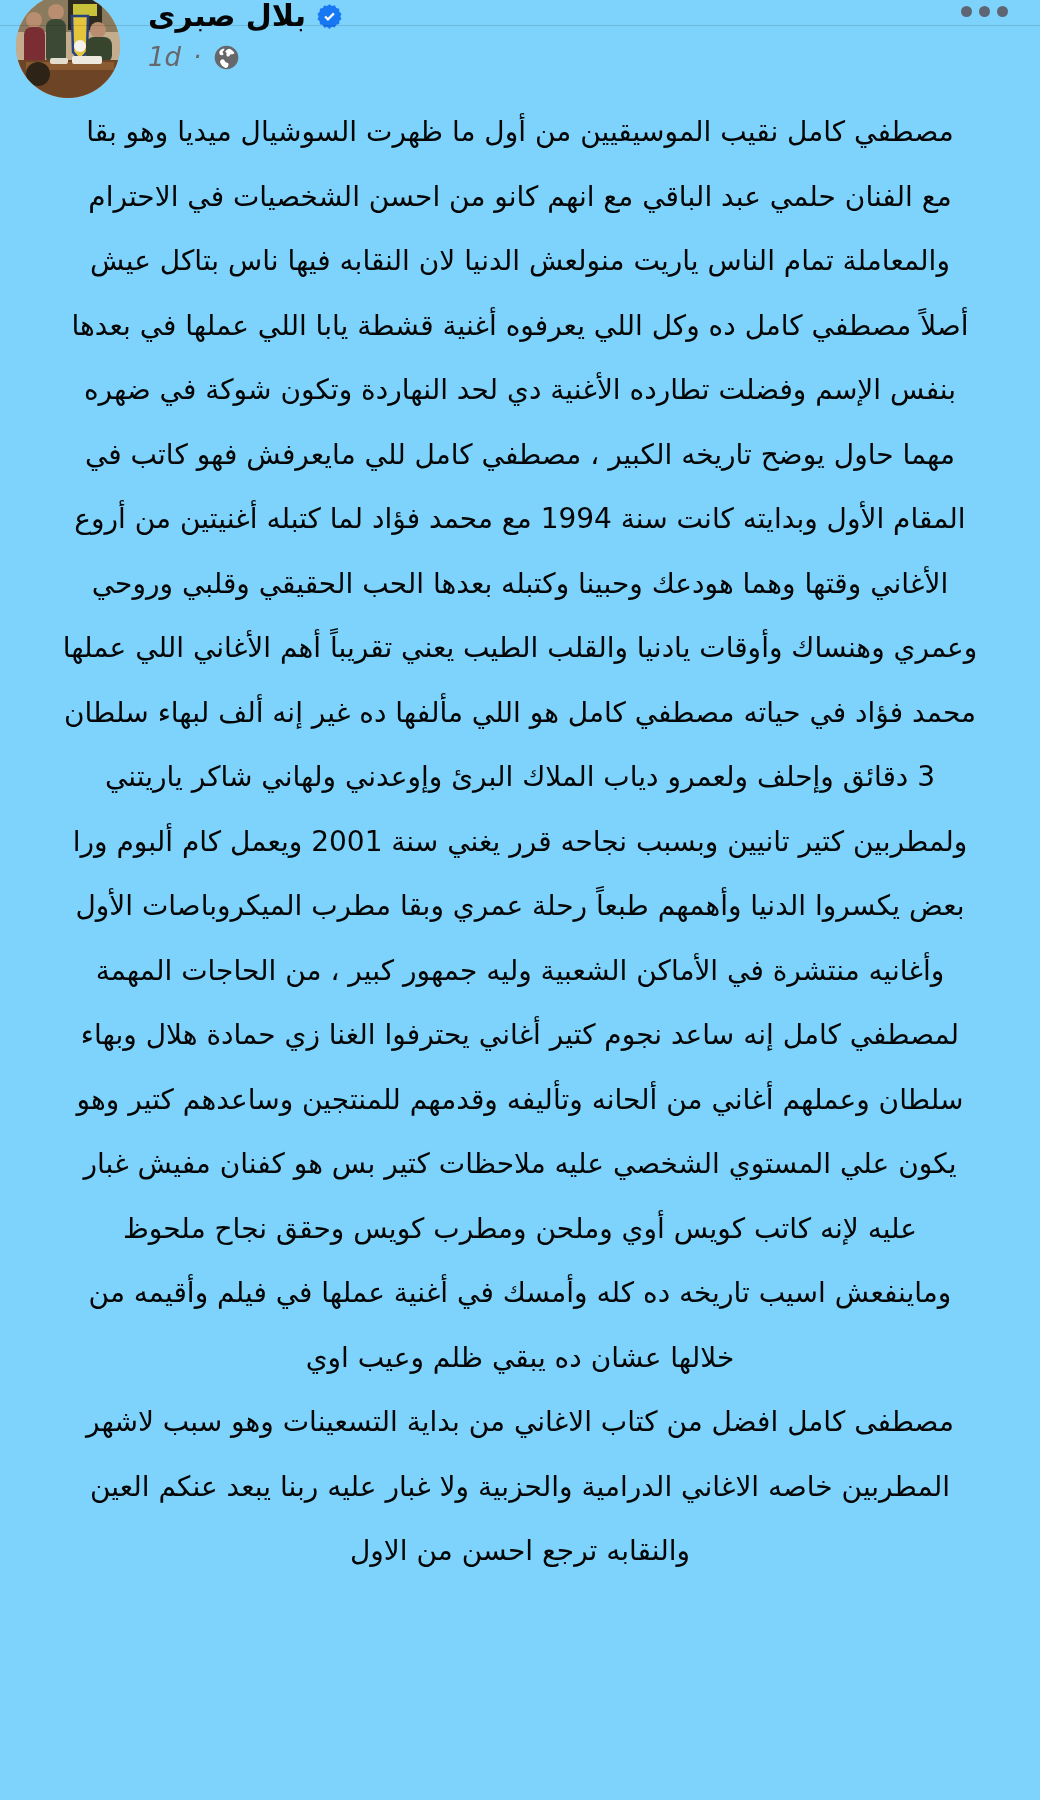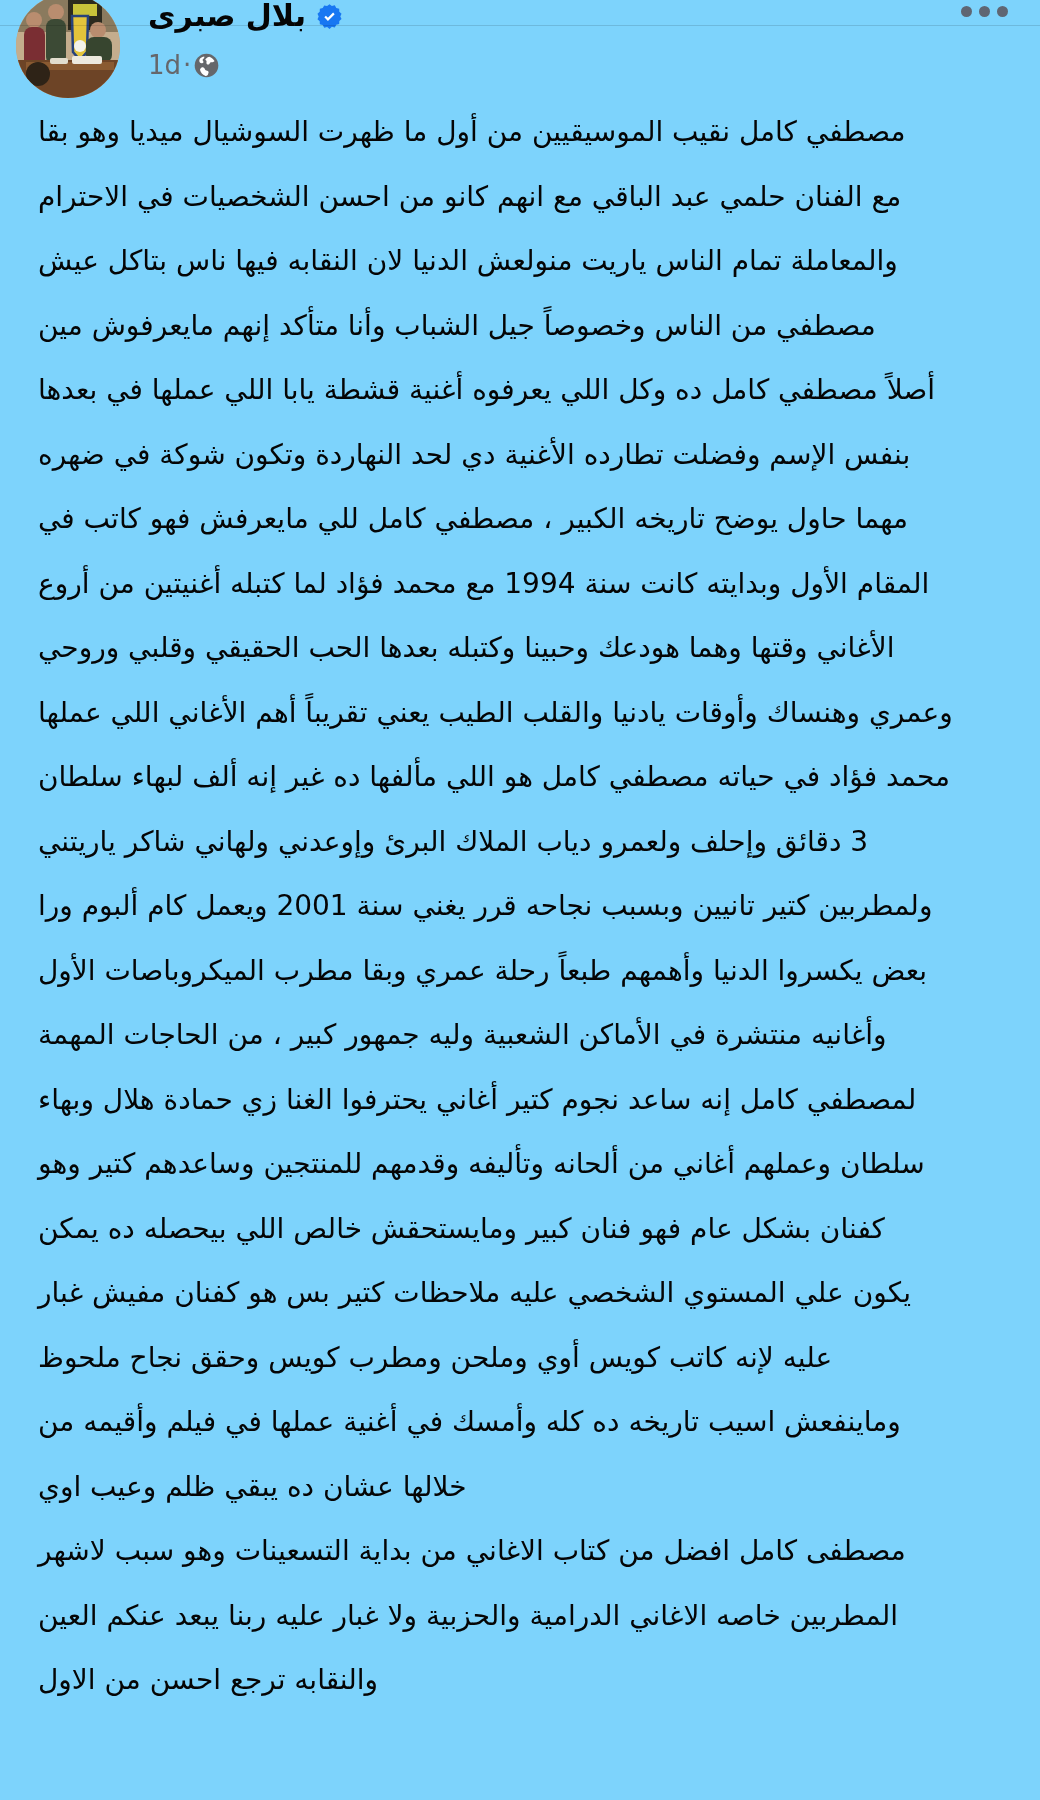--- a/index.html
+++ b/index.html
@@ -14,33 +14,33 @@
   
   .header { position:relative; height:95px; z-index:2; }
   .avatar { position:absolute; left:16px; top:-6px; width:104px; height:104px;
             border-radius:50%; overflow:hidden; background:#b9a184; }
   .avatar svg { display:block; width:104px; height:104px; }
   .header-info { position:absolute; left:148px; top:-4px; }
   .name-row { display:flex; align-items:center; gap:10px; height:40px; }
   .profile-name { font-size:30px; font-weight:700; color:#050505; line-height:40px; }
   .badge { width:27px; height:27px; display:inline-block; }
   .badge svg { display:block; width:27px; height:27px; }
-  .meta-row { display:flex; align-items:center; gap:2px; margin-top:14px;
-              color:#65676B; font-size:26px; }
+  .meta-row { display:flex; align-items:center; gap:12px; margin-top:6px;
+              color:#65676B; font-size:26px;font-style:italic; }
   .globe { width:27px; height:27px; display:inline-block; }
   .globe svg { display:block; width:27px; height:27px; }
   .menu { position:absolute; right:28px; top:2px; display:flex; gap:7px;
           padding:4px; cursor:pointer; }
   .menu .dot { width:11px; height:11px; border-radius:50%; background:#5f6673; }
 
   
   .post-text { margin:0 38px 0 38px; padding-top:5px; direction:rtl;
                text-align:right; color:#050505; }
   .post-line { font-size:28px; line-height:64.5px; white-space:nowrap;
-               direction:rtl; unicode-bidi:plaintext; text-align:left; }
+               direction:rtl; unicode-bidi:plaintext; text-align:center; }
 </style>
 </head>
 <body>
 
 <div class="screen">
 
   <div class="header">
 
     <div class="avatar">
 
@@ -100,35 +100,33 @@
       <span class="dot"></span>
     </div>
   </div>
 
   <div class="top-divider"></div>
 
   <div class="post-text">
       <div class="post-line">مصطفي كامل نقيب الموسيقيين من أول ما ظهرت السوشيال ميديا وهو بقا</div>
       <div class="post-line">مع الفنان حلمي عبد الباقي مع انهم كانو من احسن الشخصيات في الاحترام</div>
       <div class="post-line">والمعاملة تمام الناس ياريت منولعش الدنيا لان النقابه فيها ناس بتاكل عيش</div>
-      <div class="post-line">مصطفي من  الناس وخصوصاً جيل الشباب وأنا متأكد إنهم مايعرفوش مين</div>
       <div class="post-line">أصلاً مصطفي كامل ده وكل اللي يعرفوه أغنية قشطة يابا اللي عملها في بعدها</div>
       <div class="post-line">بنفس الإسم وفضلت تطارده الأغنية دي لحد النهاردة وتكون شوكة في ضهره</div>
       <div class="post-line">مهما حاول يوضح تاريخه الكبير ، مصطفي كامل للي مايعرفش فهو كاتب في</div>
       <div class="post-line">المقام الأول وبدايته كانت سنة 1994 مع محمد فؤاد لما كتبله أغنيتين من أروع</div>
       <div class="post-line">الأغاني وقتها وهما هودعك وحبينا وكتبله بعدها الحب الحقيقي وقلبي وروحي</div>
       <div class="post-line">وعمري وهنساك وأوقات يادنيا والقلب الطيب يعني تقريباً أهم الأغاني اللي عملها</div>
       <div class="post-line">محمد فؤاد في حياته مصطفي كامل هو اللي مألفها ده غير إنه ألف لبهاء سلطان</div>
       <div class="post-line">3 دقائق وإحلف ولعمرو دياب الملاك البرئ وإوعدني ولهاني شاكر ياريتني</div>
       <div class="post-line">ولمطربين كتير تانيين وبسبب نجاحه قرر يغني سنة 2001 ويعمل كام ألبوم ورا</div>
       <div class="post-line">بعض يكسروا الدنيا وأهمهم طبعاً رحلة عمري وبقا مطرب الميكروباصات الأول</div>
       <div class="post-line">وأغانيه منتشرة في الأماكن الشعبية وليه جمهور كبير ، من الحاجات المهمة</div>
       <div class="post-line">لمصطفي كامل إنه ساعد نجوم كتير أغاني يحترفوا الغنا زي حمادة هلال وبهاء</div>
       <div class="post-line">سلطان وعملهم أغاني من ألحانه وتأليفه وقدمهم للمنتجين وساعدهم كتير وهو</div>
-      <div class="post-line">كفنان بشكل عام فهو فنان كبير ومايستحقش خالص اللي بيحصله ده يمكن</div>
       <div class="post-line">يكون علي المستوي الشخصي عليه ملاحظات كتير بس هو كفنان مفيش غبار</div>
       <div class="post-line">عليه لإنه كاتب كويس أوي وملحن ومطرب كويس وحقق نجاح ملحوظ</div>
       <div class="post-line">وماينفعش اسيب تاريخه ده كله وأمسك في أغنية عملها في فيلم وأقيمه من</div>
       <div class="post-line">خلالها عشان ده يبقي ظلم وعيب اوي</div>
       <div class="post-line">مصطفى كامل افضل من كتاب الاغاني من بداية التسعينات وهو سبب لاشهر</div>
       <div class="post-line">المطربين خاصه الاغاني الدرامية والحزبية ولا غبار عليه ربنا يبعد عنكم العين</div>
       <div class="post-line">والنقابه ترجع احسن من الاول</div>
     </div>
 
 </div>

